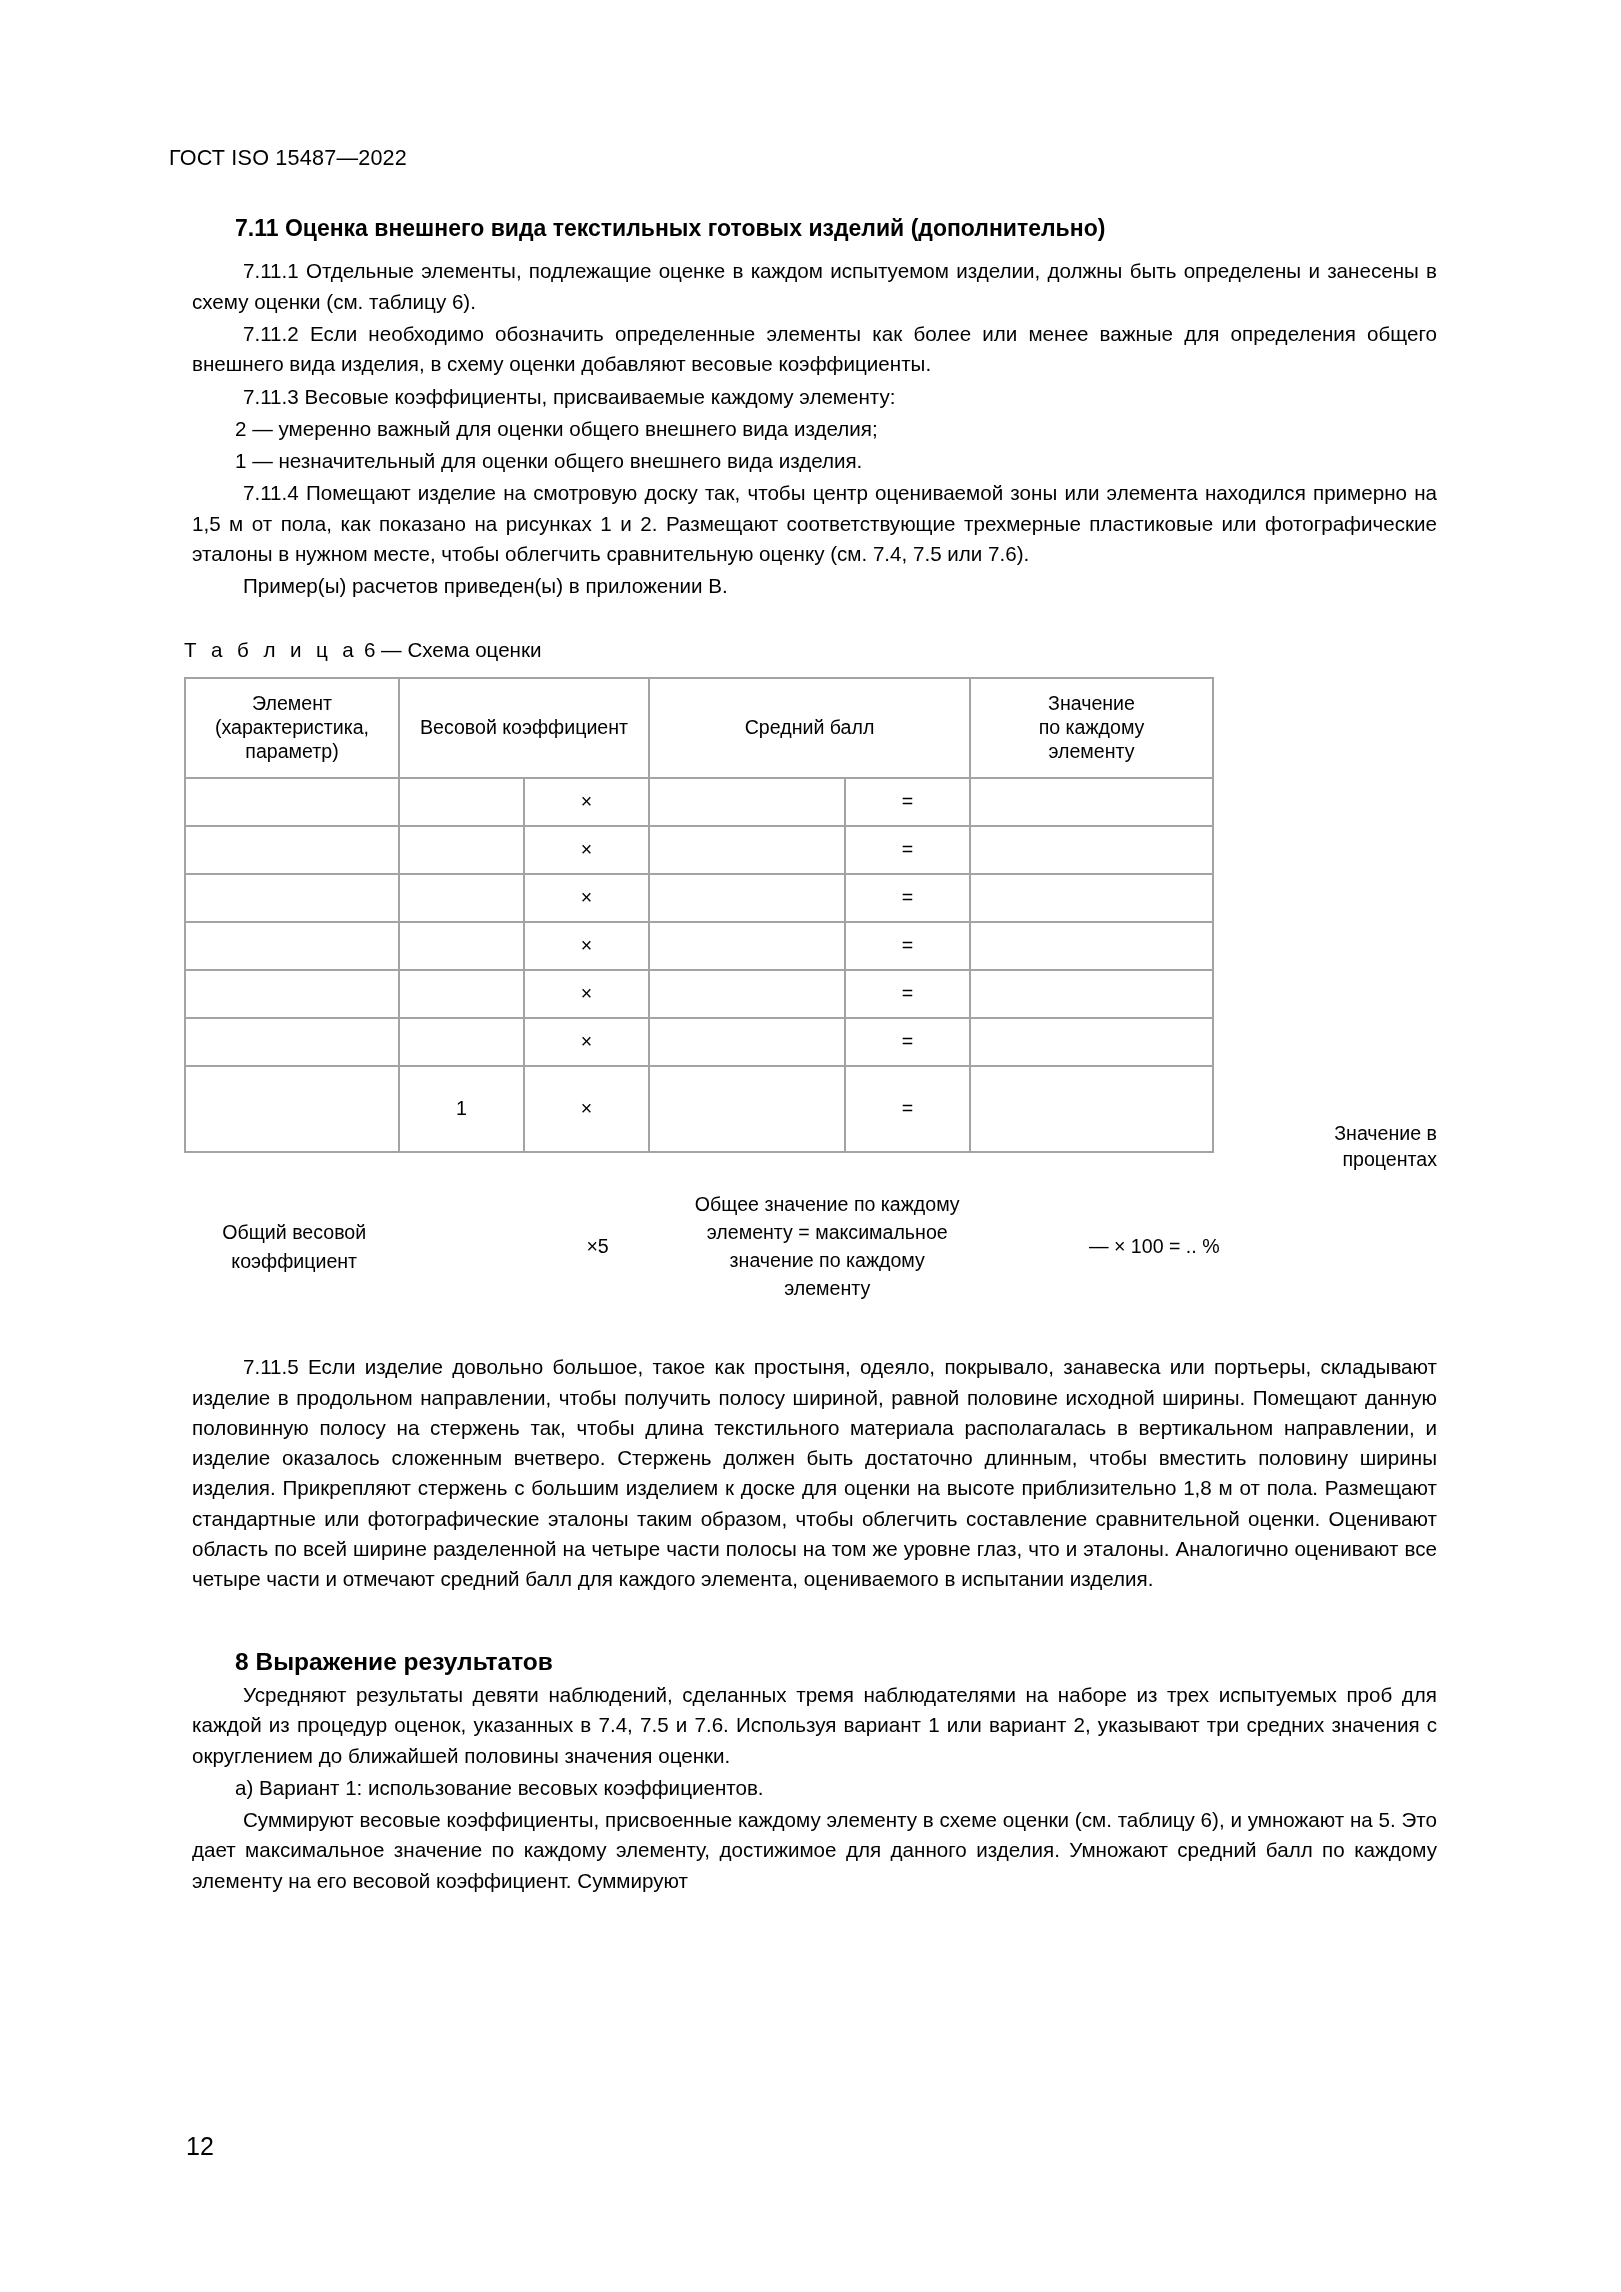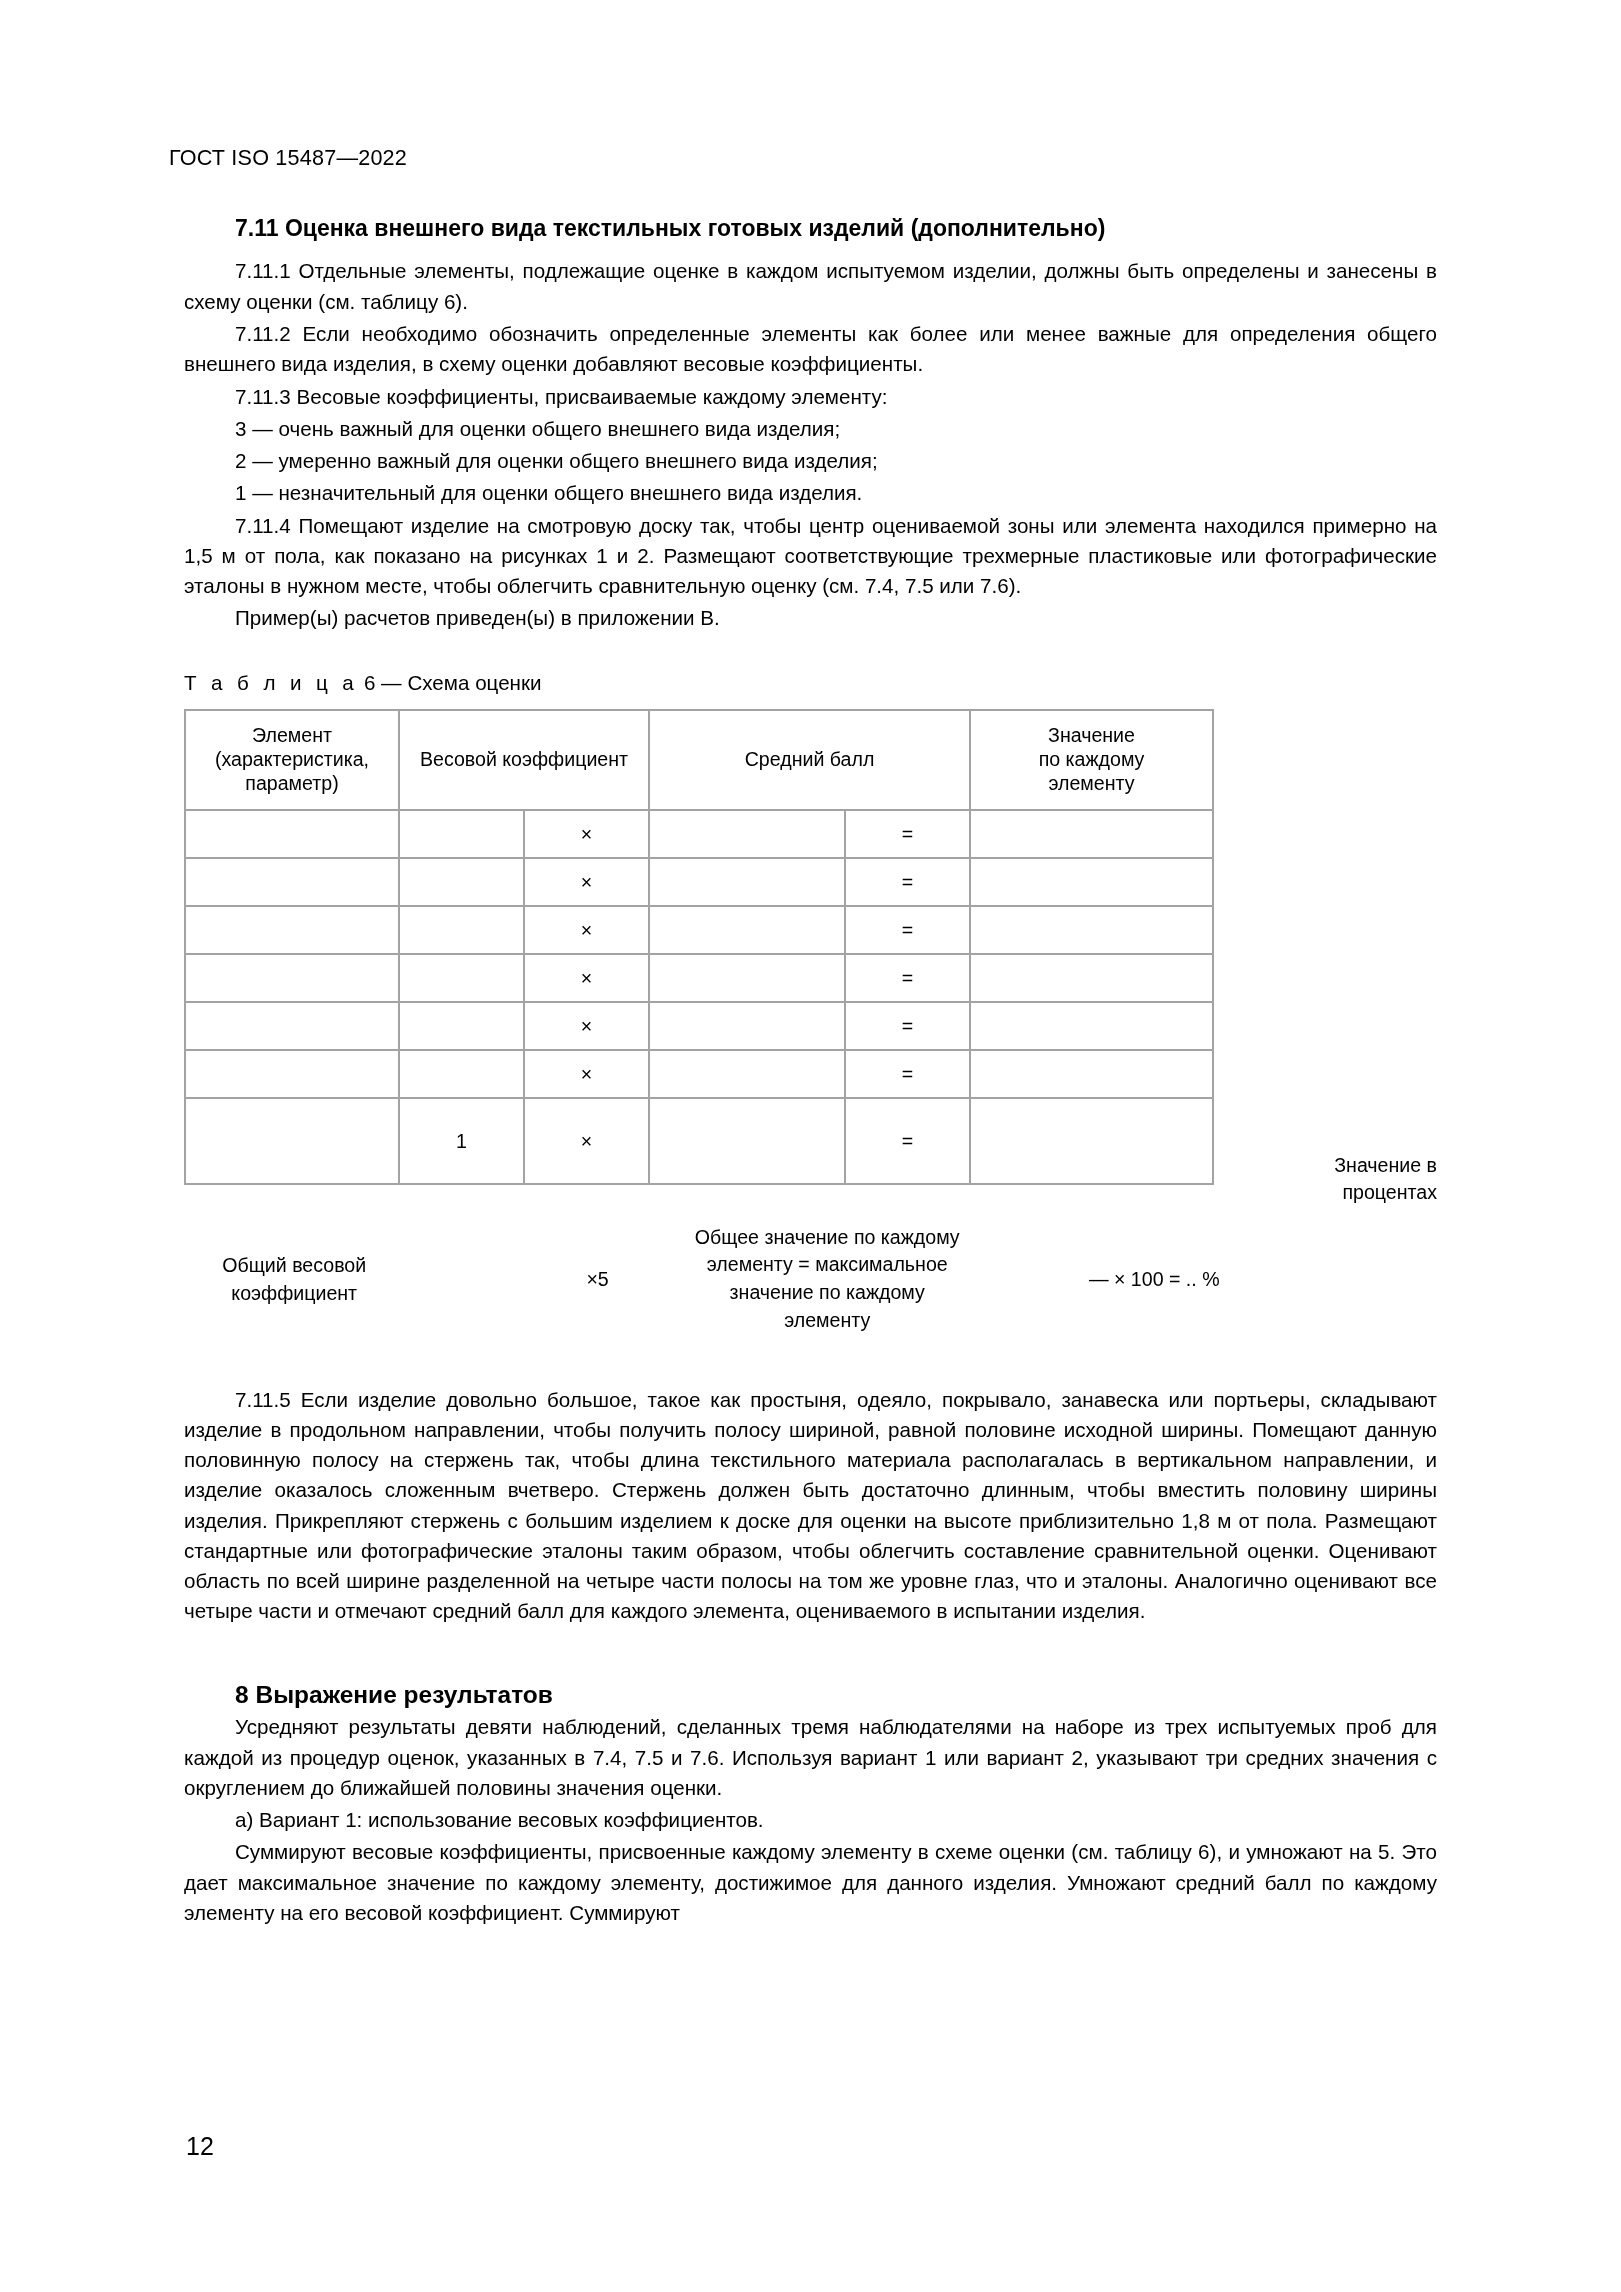--- a/index.html
+++ b/index.html
@@ -23,21 +23,21 @@
 
   h2.sec-head {
     font-size:23px; font-weight:bold; margin:0 0 13.7px 0;
     text-indent:51px; line-height:1.25;
   }
   h2.sec-head-major {
     font-size:24.5px; font-weight:bold; margin:0 0 2px 0;
     text-indent:51px; line-height:1.25;
   }
   p.body {
-    font-size:20.6px; margin:0 0 2px 0; line-height:1.47;
+    font-size:20.6px; margin:0 0 2px 8px; line-height:1.47;
     text-align:justify; text-indent:51px;
     hyphens:manual;
   }
   p.listline {
     font-size:20.6px; margin:0 0 2px 0; line-height:1.47;
     text-indent:51px;
   }
   .spacer-md { height:33px; }
   .spacer-lg { height:51px; }
 
@@ -121,21 +121,20 @@
 
   <div class="doc-header">ГОСТ ISO 15487—2022</div>
 
   <div class="content">
 
     <h2 class="sec-head">7.11  Оценка внешнего вида текстильных готовых изделий (дополнительно)</h2>
 
     <p class="body">7.11.1 Отдельные элементы, подлежащие оценке в каждом испытуемом изделии, должны быть определены и занесены в схему оценки (см. таблицу 6).</p>
     <p class="body">7.11.2 Если необходимо обозначить определенные элементы как более или менее важные для определения общего внешнего вида изделия, в схему оценки добавляют весовые коэффициенты.</p>
     <p class="body">7.11.3 Весовые коэффициенты, присваиваемые каждому элементу:</p>
-    <p class="listline">3 — очень важный для оценки общего внешнего вида изделия;</p>
     <p class="listline">2 — умеренно важный для оценки общего внешнего вида изделия;</p>
     <p class="listline">1 — незначительный для оценки общего внешнего вида изделия.</p>
     <p class="body">7.11.4 Помещают изделие на смотровую доску так, чтобы центр оцениваемой зоны или элемента находился примерно на 1,5 м от пола, как показано на рисунках 1 и 2. Размещают соответствующие трехмерные пластиковые или фотографические эталоны в нужном месте, чтобы облегчить сравнительную оценку (см. 7.4, 7.5 или 7.6).</p>
     <p class="body">Пример(ы) расчетов приведен(ы) в приложении В.</p>
 
     <div class="spacer-md"></div>
 
     <p class="tbl-caption"><span class="lsp">Т а б л и ц а</span> <span>6</span> <span>—</span> <span>Схема оценки</span></p>
 
     <div class="tbl-wrap">

